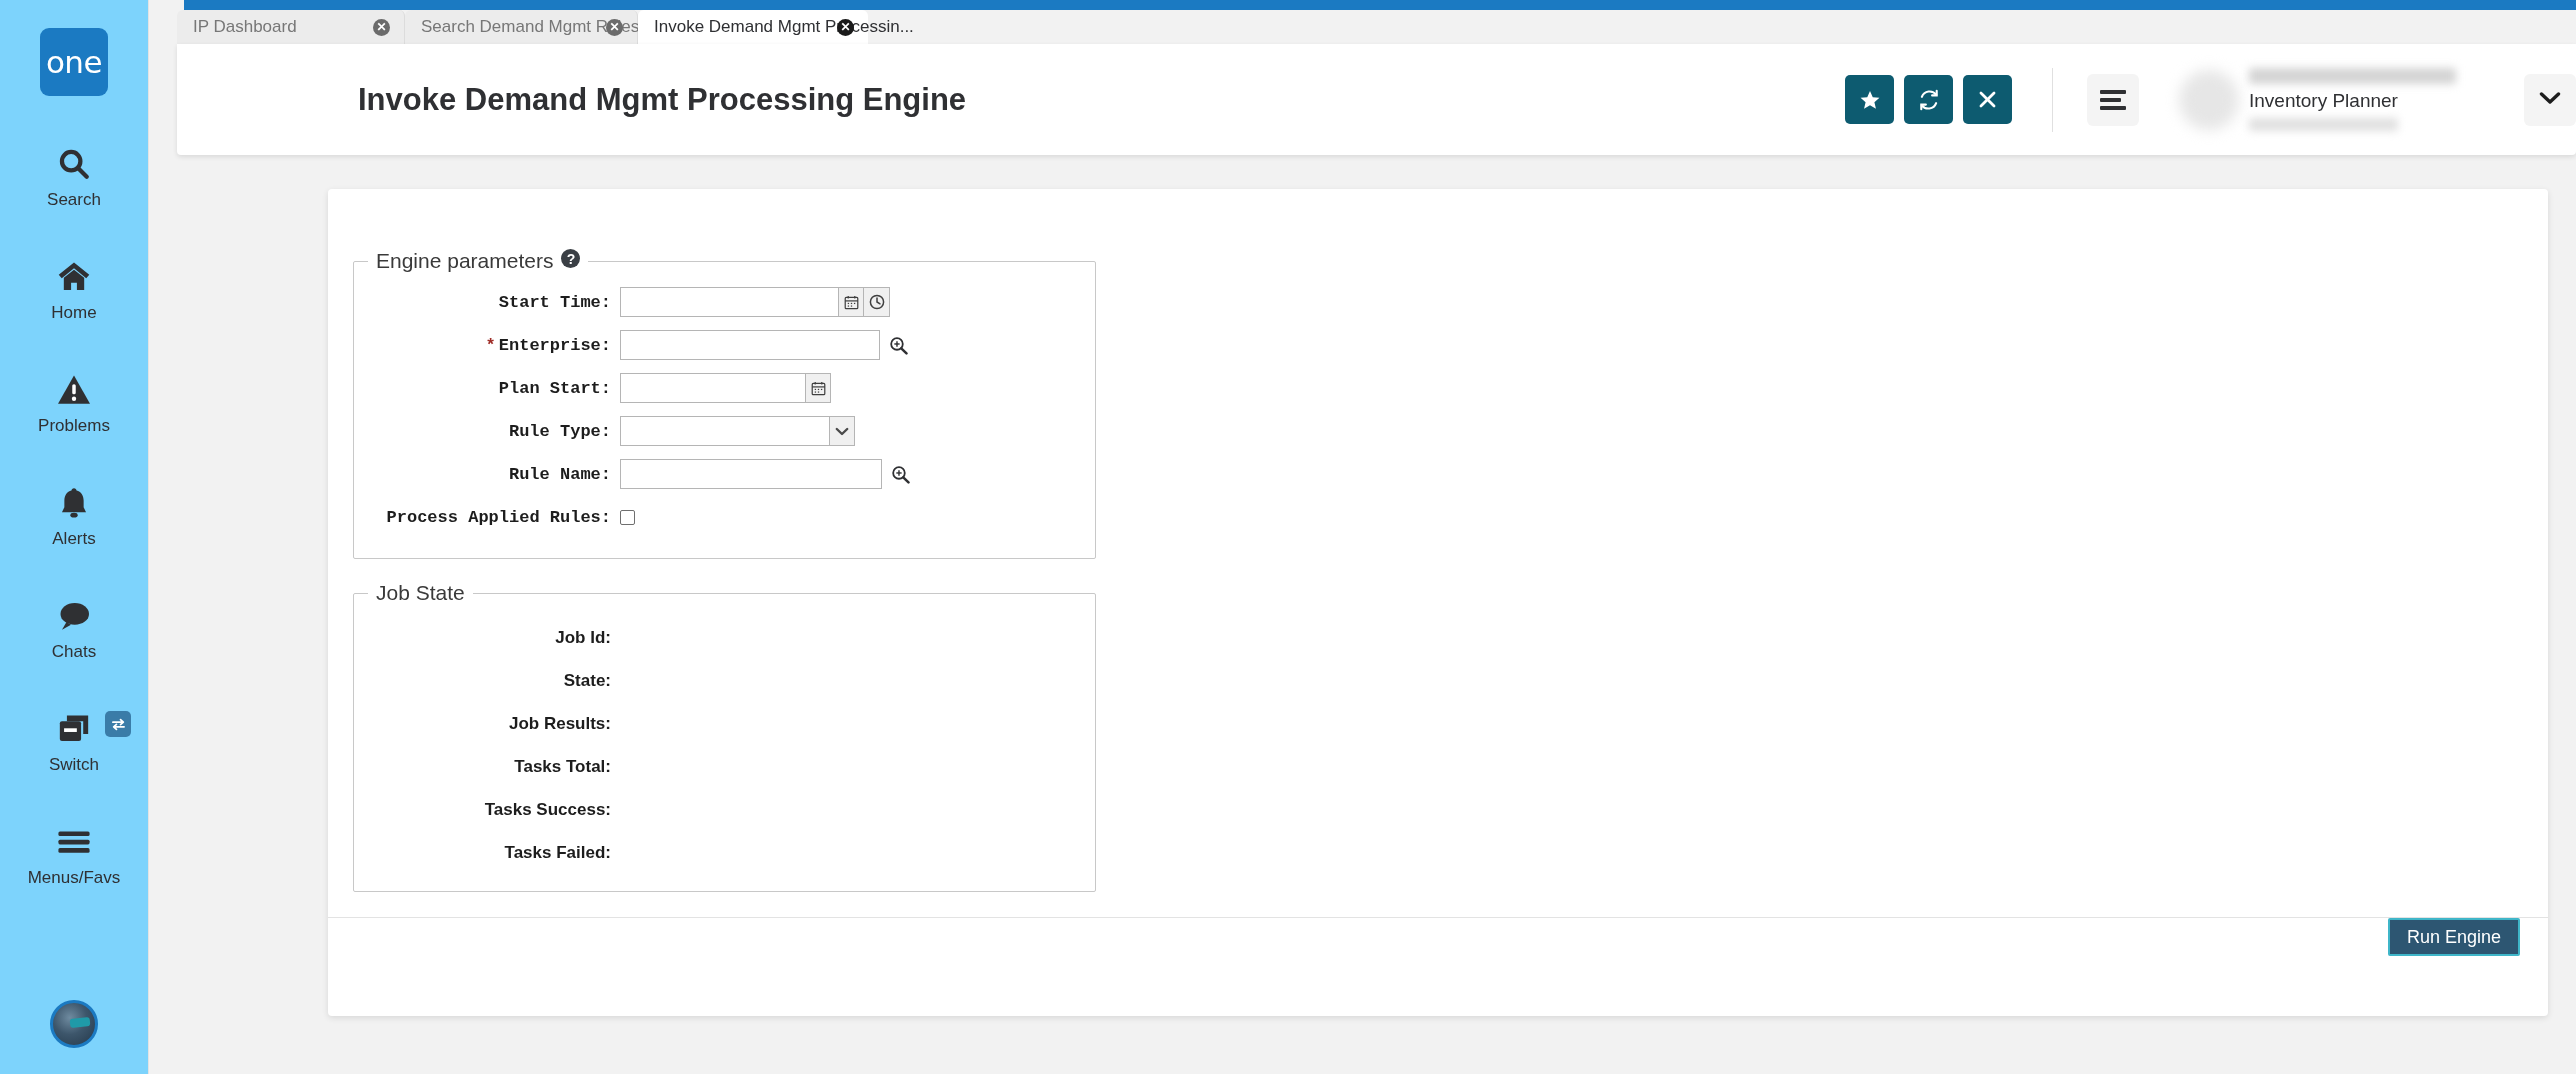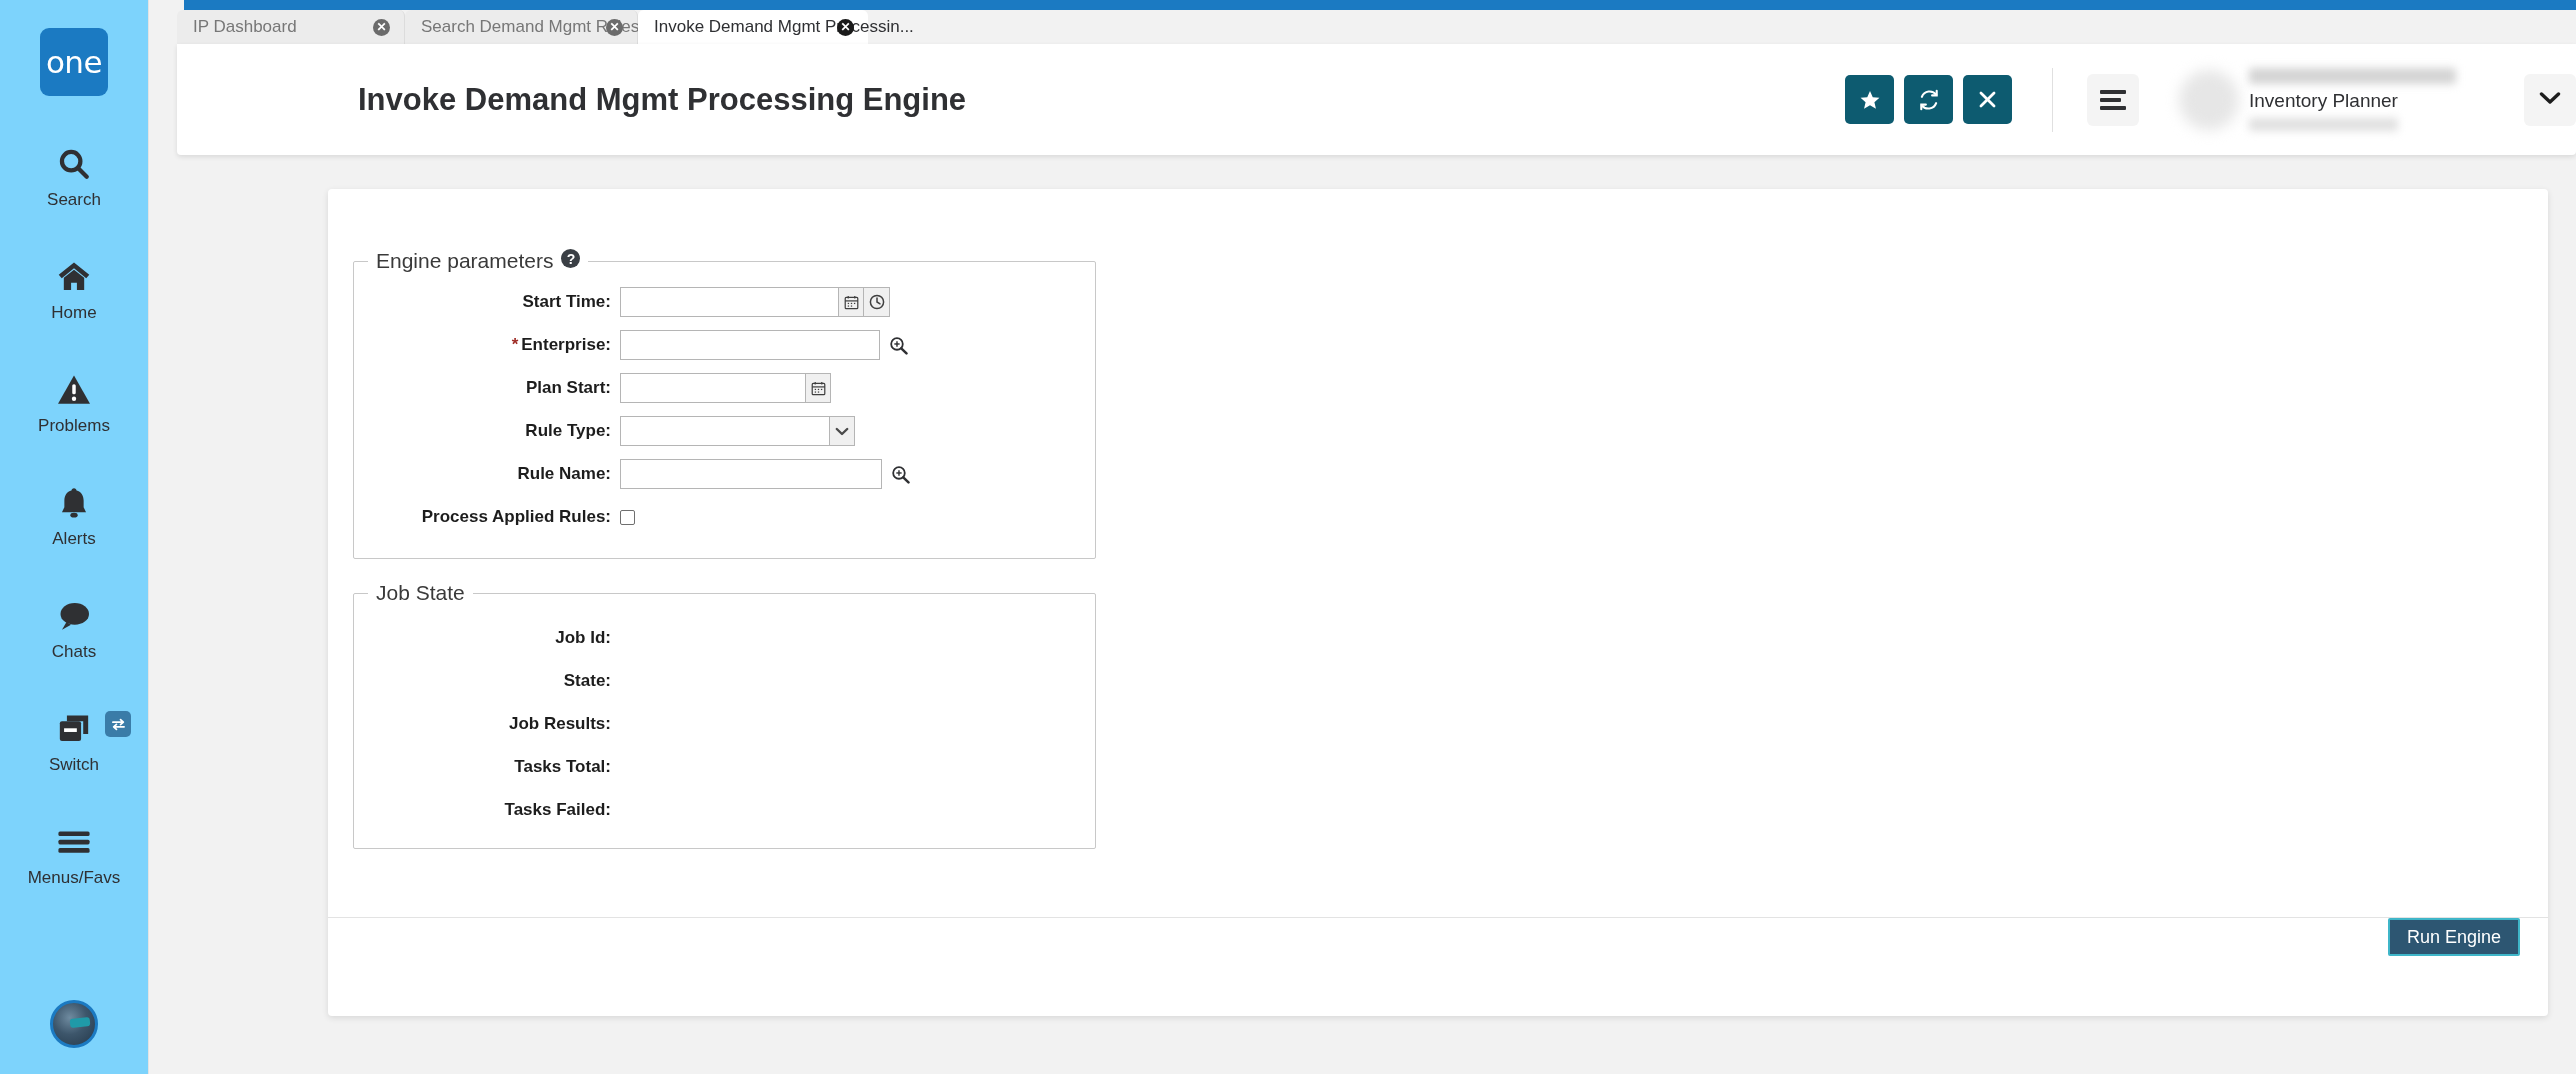--- a/index.html
+++ b/index.html
@@ -357,21 +357,21 @@
   }
   .frow:last-child { margin-bottom: 0; }
   .flabel {
     width: 266px;
     text-align: right;
     padding-right: 9px;
     font-size: 17px;
     font-weight: bold;
     color: #1d1d1d;
     white-space: nowrap;
-    font-family: Liberation Sans, sans-serif;
+    font-family: Liberation Mono, monospace;
   }
   .req-star { color: #9e2b25; font-weight: bold; margin-right: 3px; }
 
   .fctl { display: flex; align-items: center; }
   .txt-input {
     height: 30px;
     border: 1px solid #b5b5b5;
     background: #ffffff;
     font-size: 16px;
     padding: 0 6px;
@@ -764,20 +764,24 @@
             </div>
             <div class="jrow">
               <div class="jlabel">Job Results:</div>
               <div class="jvalue"></div>
             </div>
             <div class="jrow">
               <div class="jlabel">Tasks Total:</div>
               <div class="jvalue"></div>
             </div>
             <div class="jrow">
+              <div class="jlabel">Tasks Success:</div>
+              <div class="jvalue"></div>
+            </div>
+            <div class="jrow">
               <div class="jlabel">Tasks Failed:</div>
               <div class="jvalue"></div>
             </div>
 
           </div>
         </fieldset>
 
       </div>
 
       <div class="panel-footer">

